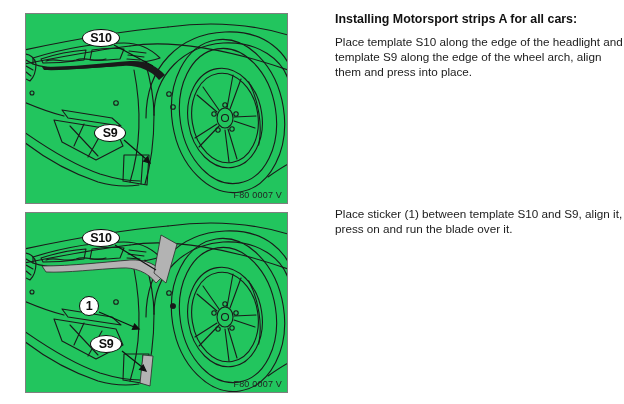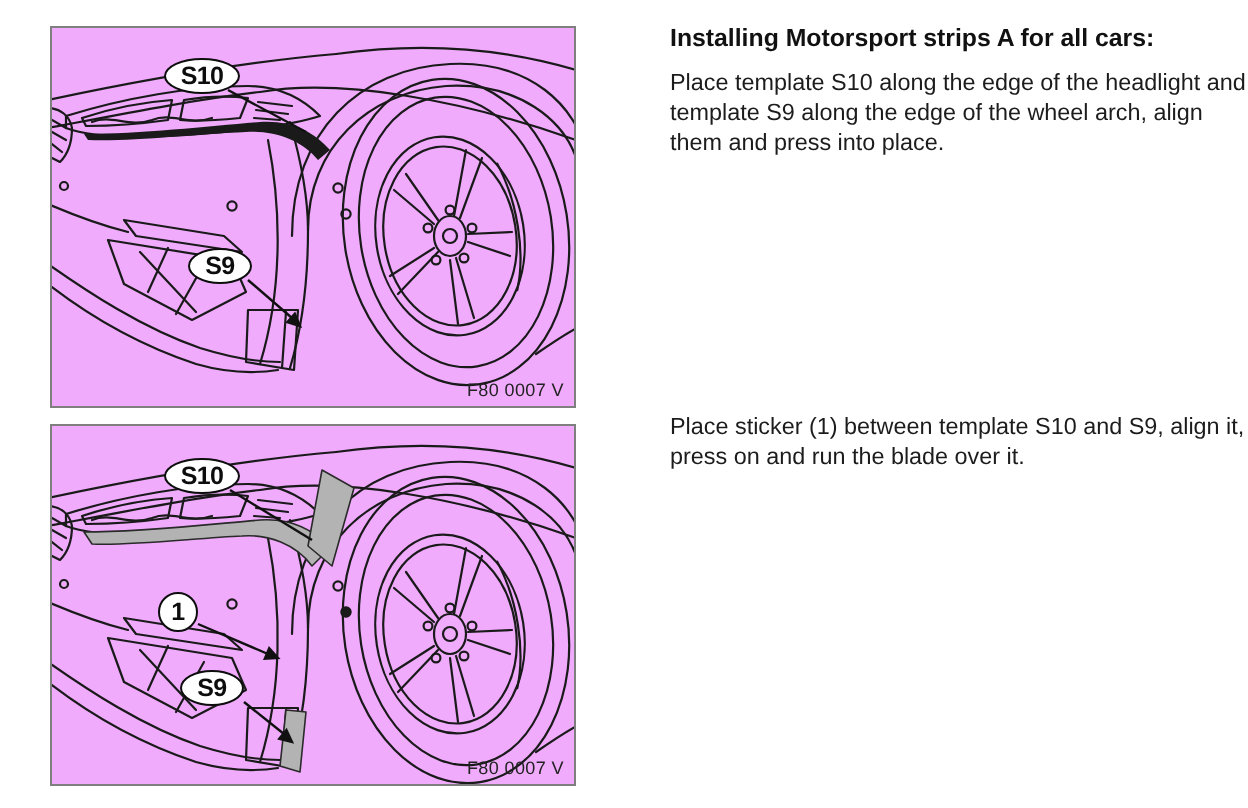--- a/index.html
+++ b/index.html
@@ -1,21 +1,21 @@
 <!DOCTYPE html>
 <html><head>
 <meta charset="utf-8">
 <style>
   html,body{margin:0;padding:0;background:#ffffff;}
   .page{
     position:relative;width:624px;height:404px;background:#ffffff;overflow:hidden;
     font-family:"Liberation Sans",sans-serif;color:#1c1c1c;
   }
   .figbox{
-    position:absolute;left:25px;border:1px solid #7f7f7f;background:#f0abfc;box-sizing:border-box;
+    position:absolute;left:25px;border:1px solid #7f7f7f;background:#22c55e;box-sizing:border-box;
   }
   .figbox.one{top:13px;width:263px;height:191px;}
   .figbox.two{top:212px;width:263px;height:181px;}
   .figbox svg.art{position:absolute;left:0;top:0;display:block;}
   .callout{
     position:absolute;display:flex;align-items:center;justify-content:center;
     background:#ffffff;border:1.6px solid #0d0d0d;border-radius:50%;
     font-weight:bold;font-size:12.5px;letter-spacing:-0.3px;color:#0d0d0d;z-index:3;
     box-sizing:border-box;
   }

